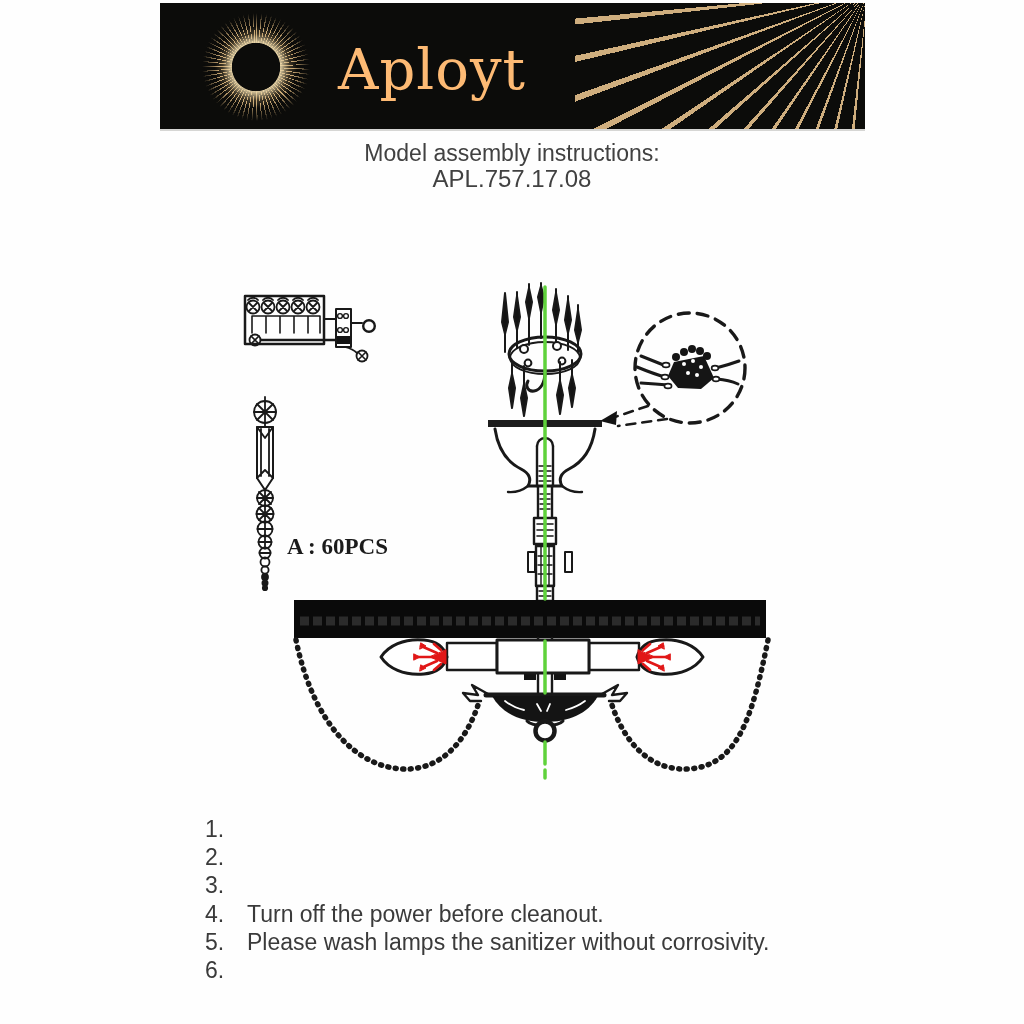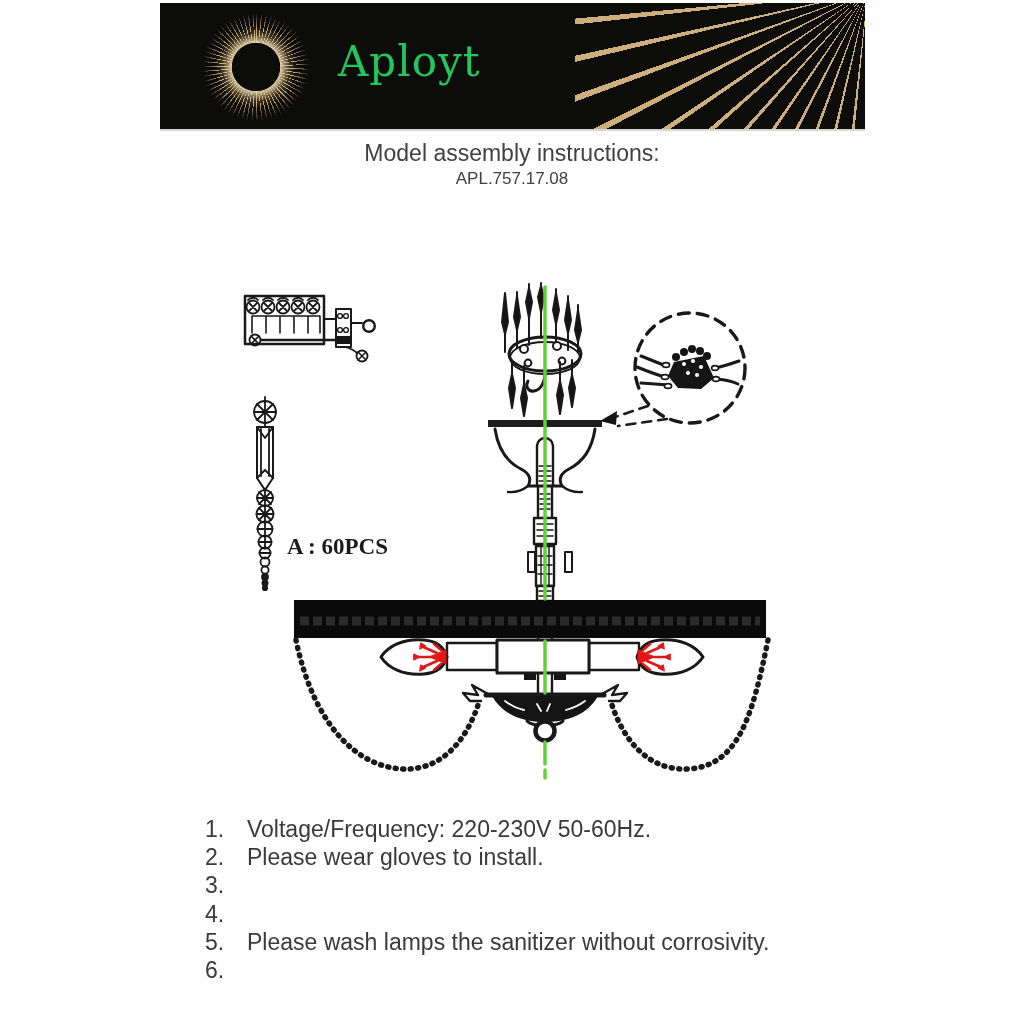--- a/index.html
+++ b/index.html
@@ -9,28 +9,28 @@
   
   .header{position:absolute;left:160px;top:3px;width:705px;height:126px;background:#0c0c0a;
           overflow:hidden;box-shadow:0 2px 0 #d6d6d4;}
   .sunburst{position:absolute;left:40px;top:8px;width:112px;height:112px;border-radius:50%;
     background:
       radial-gradient(circle, rgba(12,12,10,0) 0 47%, #0c0c0a 68%),
       radial-gradient(circle, #0c0c0a 0 30%, rgba(12,12,10,0) 31%),
       radial-gradient(circle, rgba(238,218,172,0) 0 27%, rgba(238,218,172,0.9) 31%, rgba(214,183,129,0.25) 42%, rgba(214,183,129,0) 52%),
       repeating-conic-gradient(#c9a773 0deg 1.3deg, rgba(12,12,10,0) 1.3deg 5.4deg);}
   .brand{position:absolute;left:178px;top:34px;font-family:"DejaVu Serif", serif;
-         font-size:42px;font-weight:400;letter-spacing:1px;color:#22c55e;}
+         font-size:56px;font-weight:400;letter-spacing:1px;color:#fdba74;}
   .corner-rays{position:absolute;right:0;top:0;width:290px;height:126px;
     background:repeating-conic-gradient(from 150deg at 101% -9%, #cfae7e 0deg 1.15deg, rgba(12,12,10,0) 1.15deg 7.1deg);}
 
   
   .titleblock{position:absolute;left:0;top:140px;width:1024px;text-align:center;color:#414141;}
   .titleblock .heading{font-size:23px;font-weight:500;line-height:26px;}
-  .titleblock .model{font-size:17px;font-weight:500;line-height:26px;}
+  .titleblock .model{font-size:24px;font-weight:500;line-height:26px;}
 
   
   .diagram{position:absolute;left:0;top:0;width:1024px;height:1024px;}
 
   
   .instructions{position:absolute;left:0;top:815px;width:1024px;margin:0;padding:0 0 0 205px;
                 list-style:none;color:#3a3a3a;}
   .instructions li{display:flex;font-size:23px;font-weight:500;line-height:28.2px;}
   .instructions .num{width:42px;flex:0 0 42px;}
   .instructions .txt{white-space:nowrap;}
@@ -242,31 +242,30 @@
         <path d="M545,641 V693"></path>
         <path d="M545,742 V764"></path>
         <path d="M545,770 V778"></path>
       </g>
     </g>
   </svg>
 
   <ol class="instructions">
     <li>
       <span class="num">1.</span>
-      <span class="txt">Voltage/Frequency: 220-230V 50-60Hz.</span>
     </li>
     <li>
       <span class="num">2.</span>
-      <span class="txt">Please wear gloves to install.</span>
     </li>
     <li>
       <span class="num">3.</span>
     </li>
     <li>
       <span class="num">4.</span>
+      <span class="txt">Turn off the power before cleanout.</span>
     </li>
     <li>
       <span class="num">5.</span>
       <span class="txt">Please wash lamps the sanitizer without corrosivity.</span>
     </li>
     <li>
       <span class="num">6.</span>
     </li>
   </ol>
 </div>

